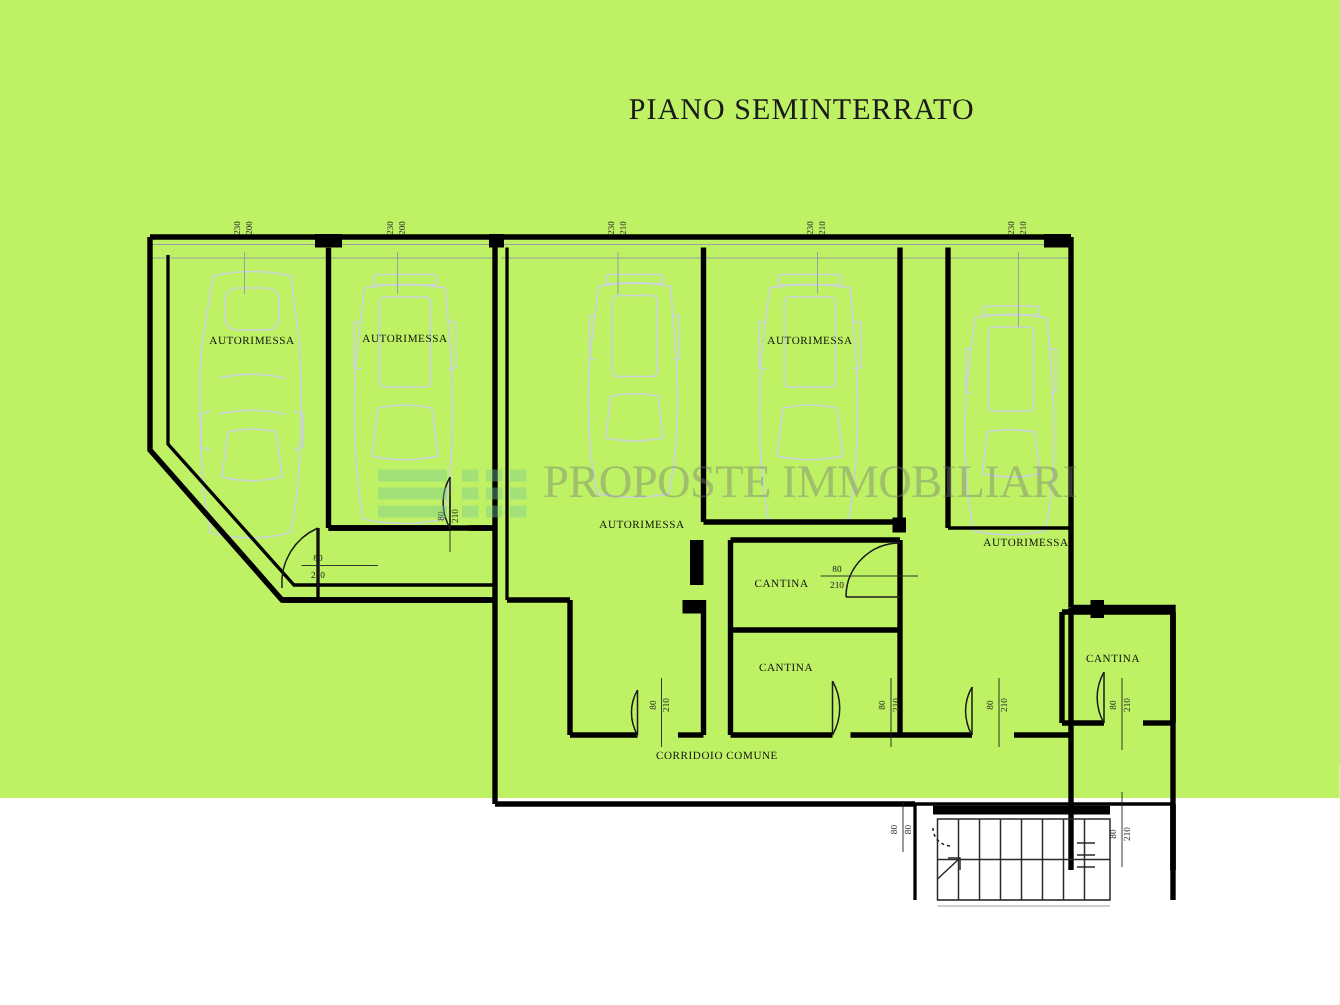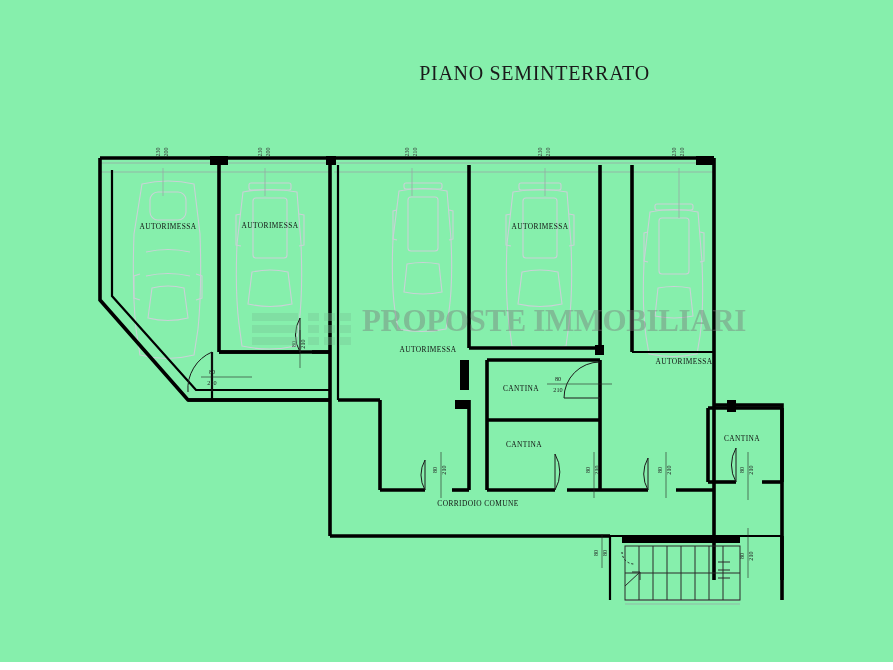--- a/index.html
+++ b/index.html
@@ -11,22 +11,22 @@
     width: 893px;
     height: 670px;
     position: relative;
     overflow: hidden;
     font-family: "Liberation Serif", serif;
   }
   #plan-root {
     position: absolute;
     left: 0; top: 0;
     width: 893px;
-    height: 662px;
-    background: #86efac;
+    height: 532px;
+    background: #bef264;
   }
   #plan-title {
     position: absolute;
     left: 0;
     top: 62px;
     width: 893px;
     text-align: center;
     font-family: "Liberation Serif", serif;
     font-size: 20px;
     letter-spacing: 0.7px;
@@ -49,21 +49,21 @@
     left: 0; top: 0;
     width: 893px; height: 670px;
     pointer-events: none;
   }
   #watermark-text {
     position: absolute;
     left: 362px;
     top: 303px;
     font-family: "Liberation Serif", serif;
     font-size: 31px;
-    font-weight: 700;
+    font-weight: 400;
     letter-spacing: -0.4px;
     color: rgba(120,120,120,0.42);
     white-space: nowrap;
   }
   #watermark-logo {
     position: absolute;
     left: 252px;
     top: 311px;
     width: 104px;
     height: 33px;

